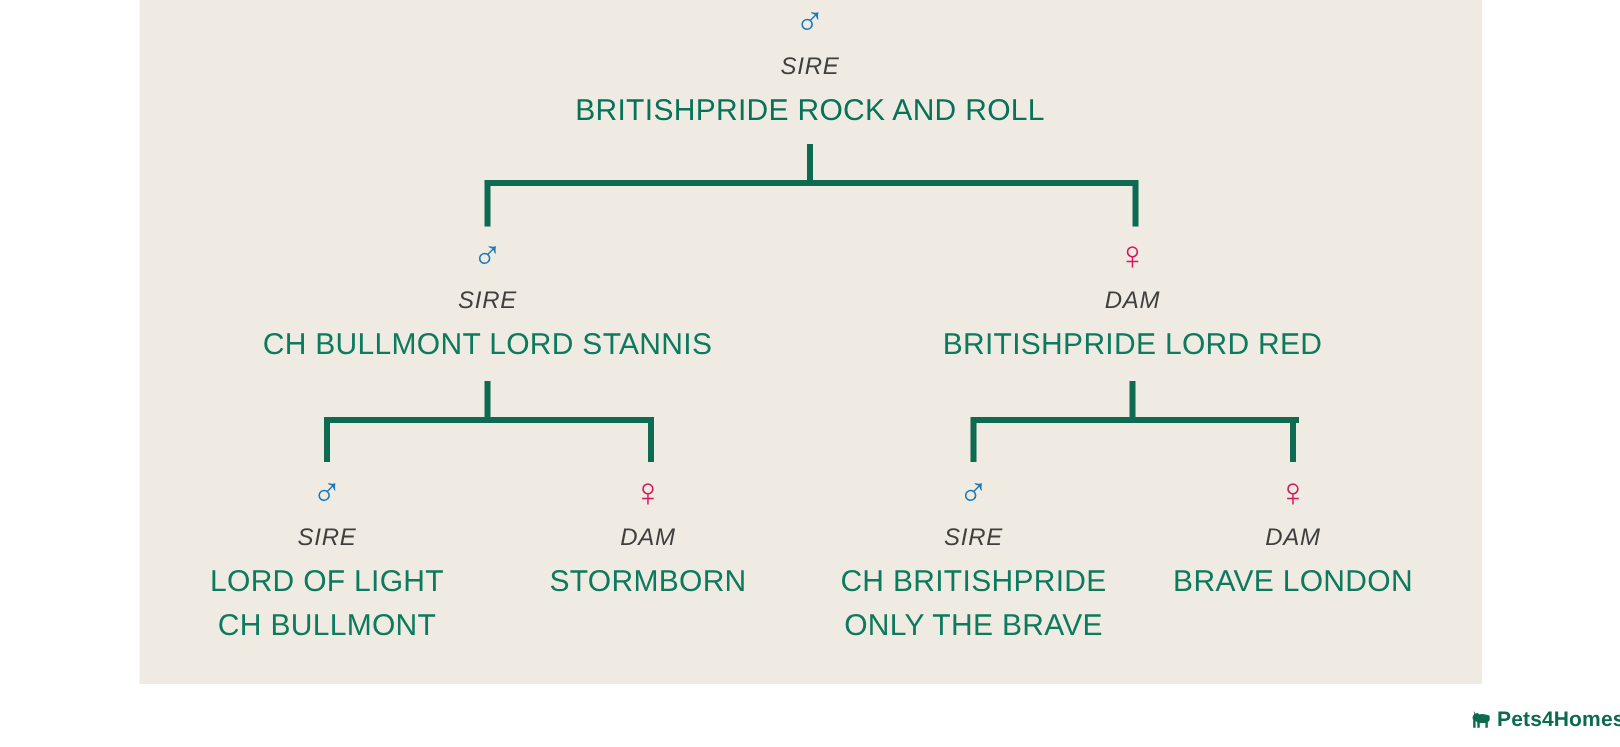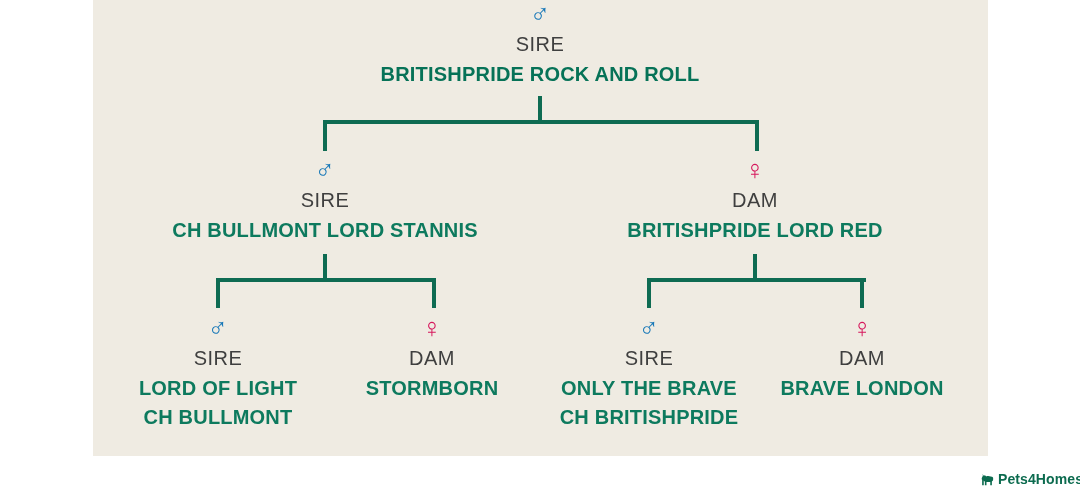--- a/index.html
+++ b/index.html
@@ -24,28 +24,28 @@
     background:var(--panel-bg);
   }
   .node{
     position:absolute;transform:translateX(-50%);
     text-align:center;white-space:nowrap;
   }
   .sex{font-size:27px;line-height:27px;font-weight:400;}
   .sex.male{color:var(--male-blue);}
   .sex.female{color:var(--female-pink);}
   .role{
-    margin-top:7px;font-size:20px;line-height:19px;
-    color:var(--label-gray);letter-spacing:.5px;
+    margin-top:7px;font-size:16px;line-height:19px;
+    color:var(--label-gray);letter-spacing:.5px;font-style:italic;
   }
   .dogname{
     margin-top:6px;font-size:20px;line-height:29px;
-    color:var(--name-green);font-weight:700;letter-spacing:.2px;
+    color:var(--name-green);font-weight:400;letter-spacing:.2px;
   }
-  .dogname.title{font-weight:700;color:var(--title-green);}
+  .dogname.title{font-weight:400;color:var(--title-green);}
   .line{position:absolute;background:var(--line-green);}
   .logo{
     position:absolute;left:980px;top:470px;height:18px;
     display:flex;align-items:center;gap:3px;
   }
   .logo-text{
     font-size:14px;font-weight:700;color:var(--logo-green);
     letter-spacing:.1px;line-height:18px;
   }
 </style>
@@ -99,22 +99,22 @@
     <div class="sex female">♀</div>
     <div class="role">DAM</div>
     <div class="dogname">
       <div>STORMBORN</div>
     </div>
   </div>
   <div class="node" style="left:649px;top:315px;">
     <div class="sex male">♂</div>
     <div class="role">SIRE</div>
     <div class="dogname">
+      <div>CH BRITISHPRIDE</div>
       <div>ONLY THE BRAVE</div>
-      <div>CH BRITISHPRIDE</div>
     </div>
   </div>
   <div class="node" style="left:862px;top:315px;">
     <div class="sex female">♀</div>
     <div class="role">DAM</div>
     <div class="dogname">
       <div>BRAVE LONDON</div>
     </div>
   </div>
 

